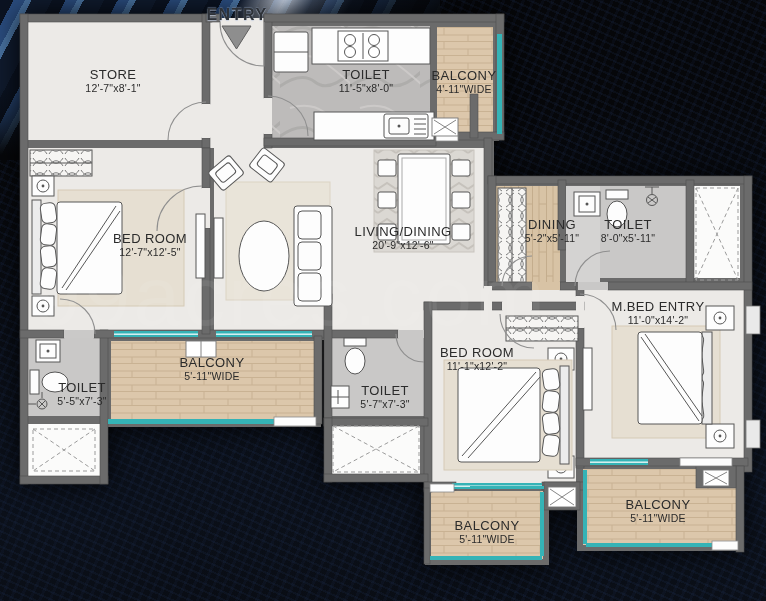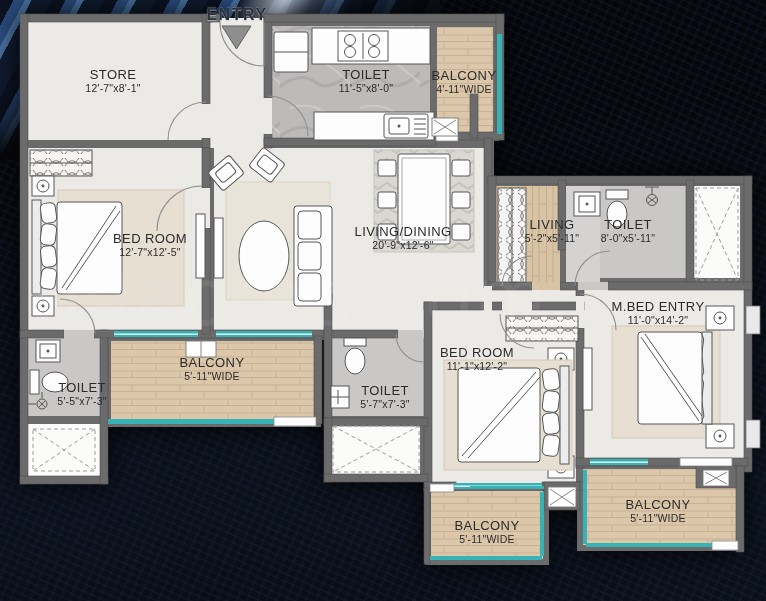--- a/index.html
+++ b/index.html
@@ -403,21 +403,21 @@
   </div>
   <div class="lbl" style="left:150px;top:245px">
     <span class="l1">BED ROOM</span>
     <span class="l2">12'-7"x12'-5"</span>
   </div>
   <div class="lbl" style="left:403px;top:238px">
     <span class="l1">LIVING/DINING</span>
     <span class="l2">20'-9"x12'-6"</span>
   </div>
   <div class="lbl" style="left:552px;top:231px">
-    <span class="l1">LIVING</span>
+    <span class="l1">DINING</span>
     <span class="l2">5'-2"x5'-11"</span>
   </div>
   <div class="lbl" style="left:628px;top:231px">
     <span class="l1">TOILET</span>
     <span class="l2">8'-0"x5'-11"</span>
   </div>
   <div class="lbl" style="left:658px;top:313px">
     <span class="l1">M.BED ENTRY</span>
     <span class="l2">11'-0"x14'-2"</span>
   </div>

